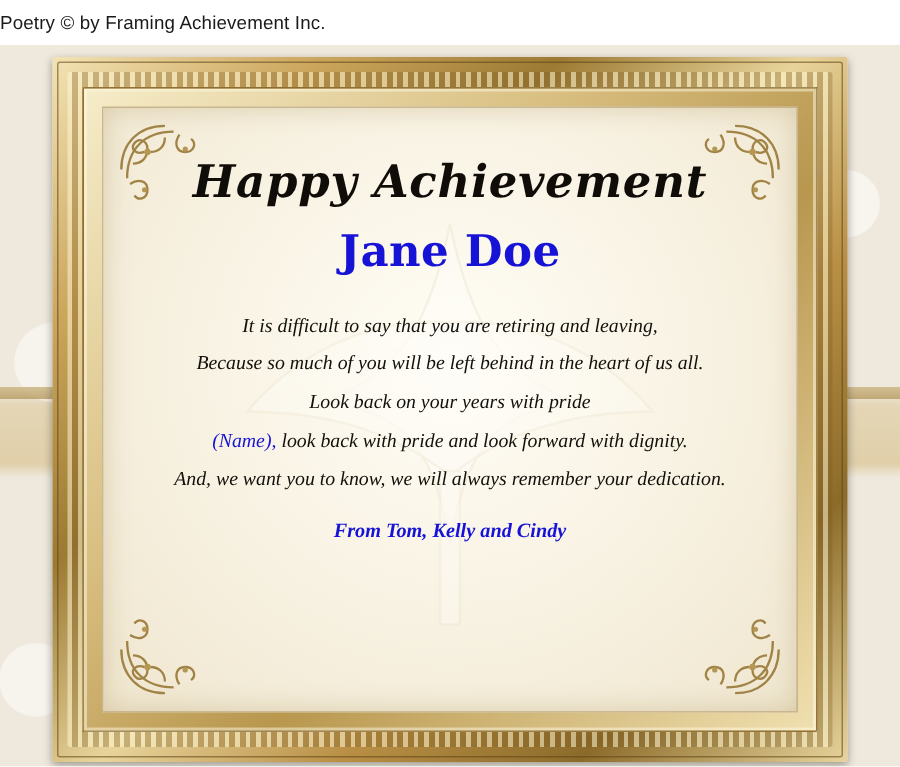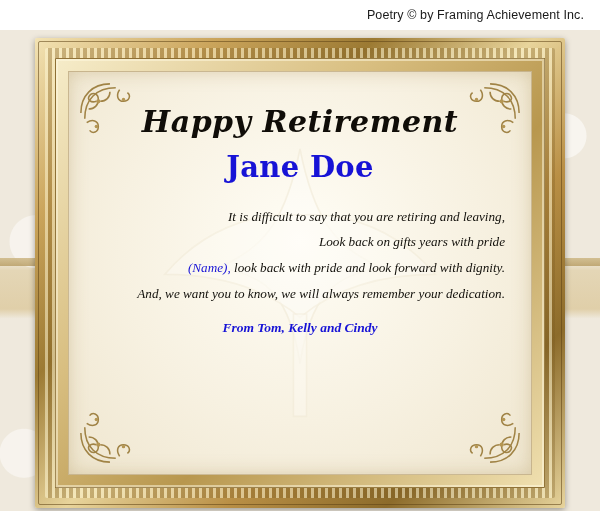--- a/index.html
+++ b/index.html
@@ -24,21 +24,20 @@
   
   .credit-bar {
     position: absolute;
     top: 0;
     left: 0;
     width: 600px;
     height: 30px;
     background: #ffffff;
     display: flex;
     align-items: center;
-    justify-content: flex-end;
     box-sizing: border-box;
     padding-right: 16px;
   }
   .credit-text {
     font-family: "Liberation Sans", sans-serif;
     font-size: 12.5px;
     color: #1a1a1a;
     letter-spacing: 0.1px;
   }
 
@@ -195,21 +194,20 @@
     color: #1713d6;
     letter-spacing: 0.3px;
   }
   .poem {
     margin-top: 20px;
     font-family: "Liberation Serif", serif;
     font-size: 13.2px;
     font-style: italic;
     color: #12100b;
     line-height: 1.95;
-    text-align: right;
   }
   .poem .line {
     white-space: nowrap;
   }
   .poem .name-token {
     color: #1713d6;
   }
   .signature {
     margin-top: 14px;
     font-family: "Liberation Serif", serif;
@@ -301,26 +299,27 @@
             <path d="M10 44 C16 40 22 42 22 48 C22 54 16 56 13 52"></path>
           </g>
           <g fill="#b08f48">
             <circle cx="22" cy="22" r="2.2"></circle>
             <circle cx="48" cy="20" r="1.8"></circle>
             <circle cx="20" cy="48" r="1.8"></circle>
           </g>
         </svg>
 
         <div class="content">
-          <div class="title">Happy Retirement</div>
+          <div class="title">Happy Achievement</div>
           <div class="recipient">Jane Doe</div>
 
           <div class="poem">
             <div class="line">It is difficult to say that you are retiring and leaving,</div>
-            <div class="line">Look back on gifts years with pride</div>
+            <div class="line">Because so much of you will be left behind in the heart of us all.</div>
+            <div class="line">Look back on your years with pride</div>
             <div class="line"><span class="name-token">(Name),</span><span> look back with pride and look forward with dignity.</span></div>
             <div class="line">And, we want you to know, we will always remember your dedication.</div>
           </div>
 
           <div class="signature">From Tom, Kelly and Cindy</div>
         </div>
 
       </div>
     </div>
   </div>

